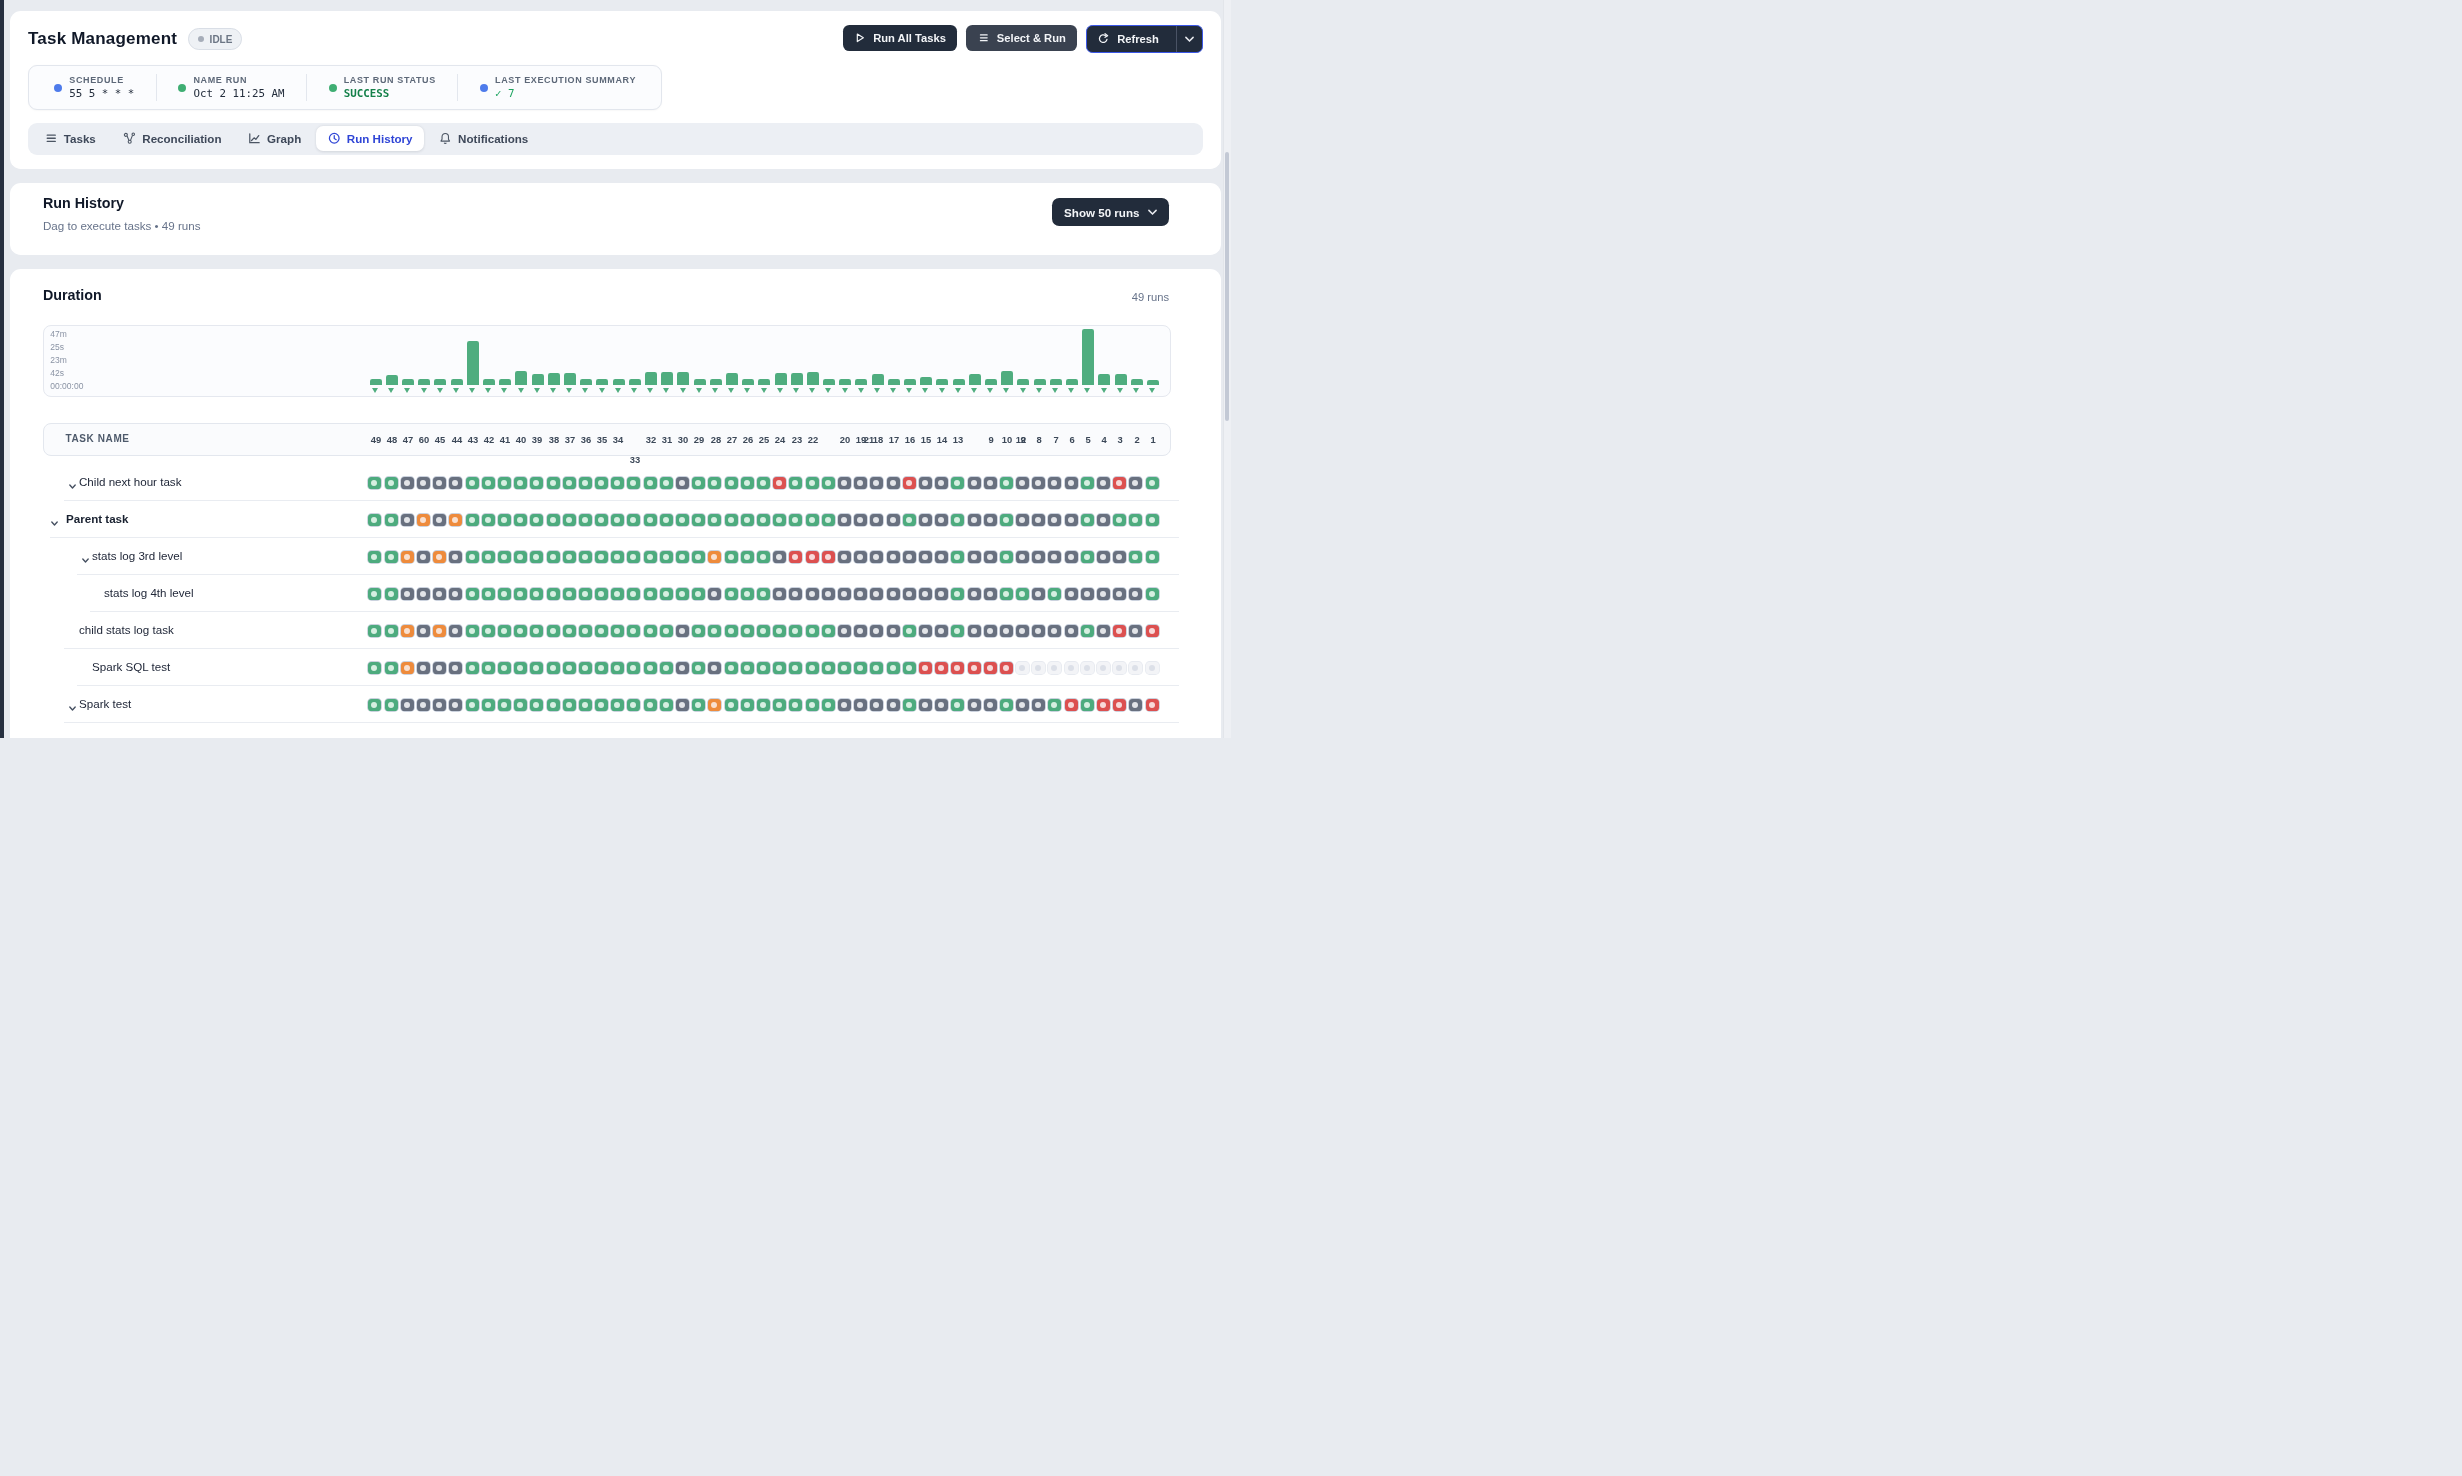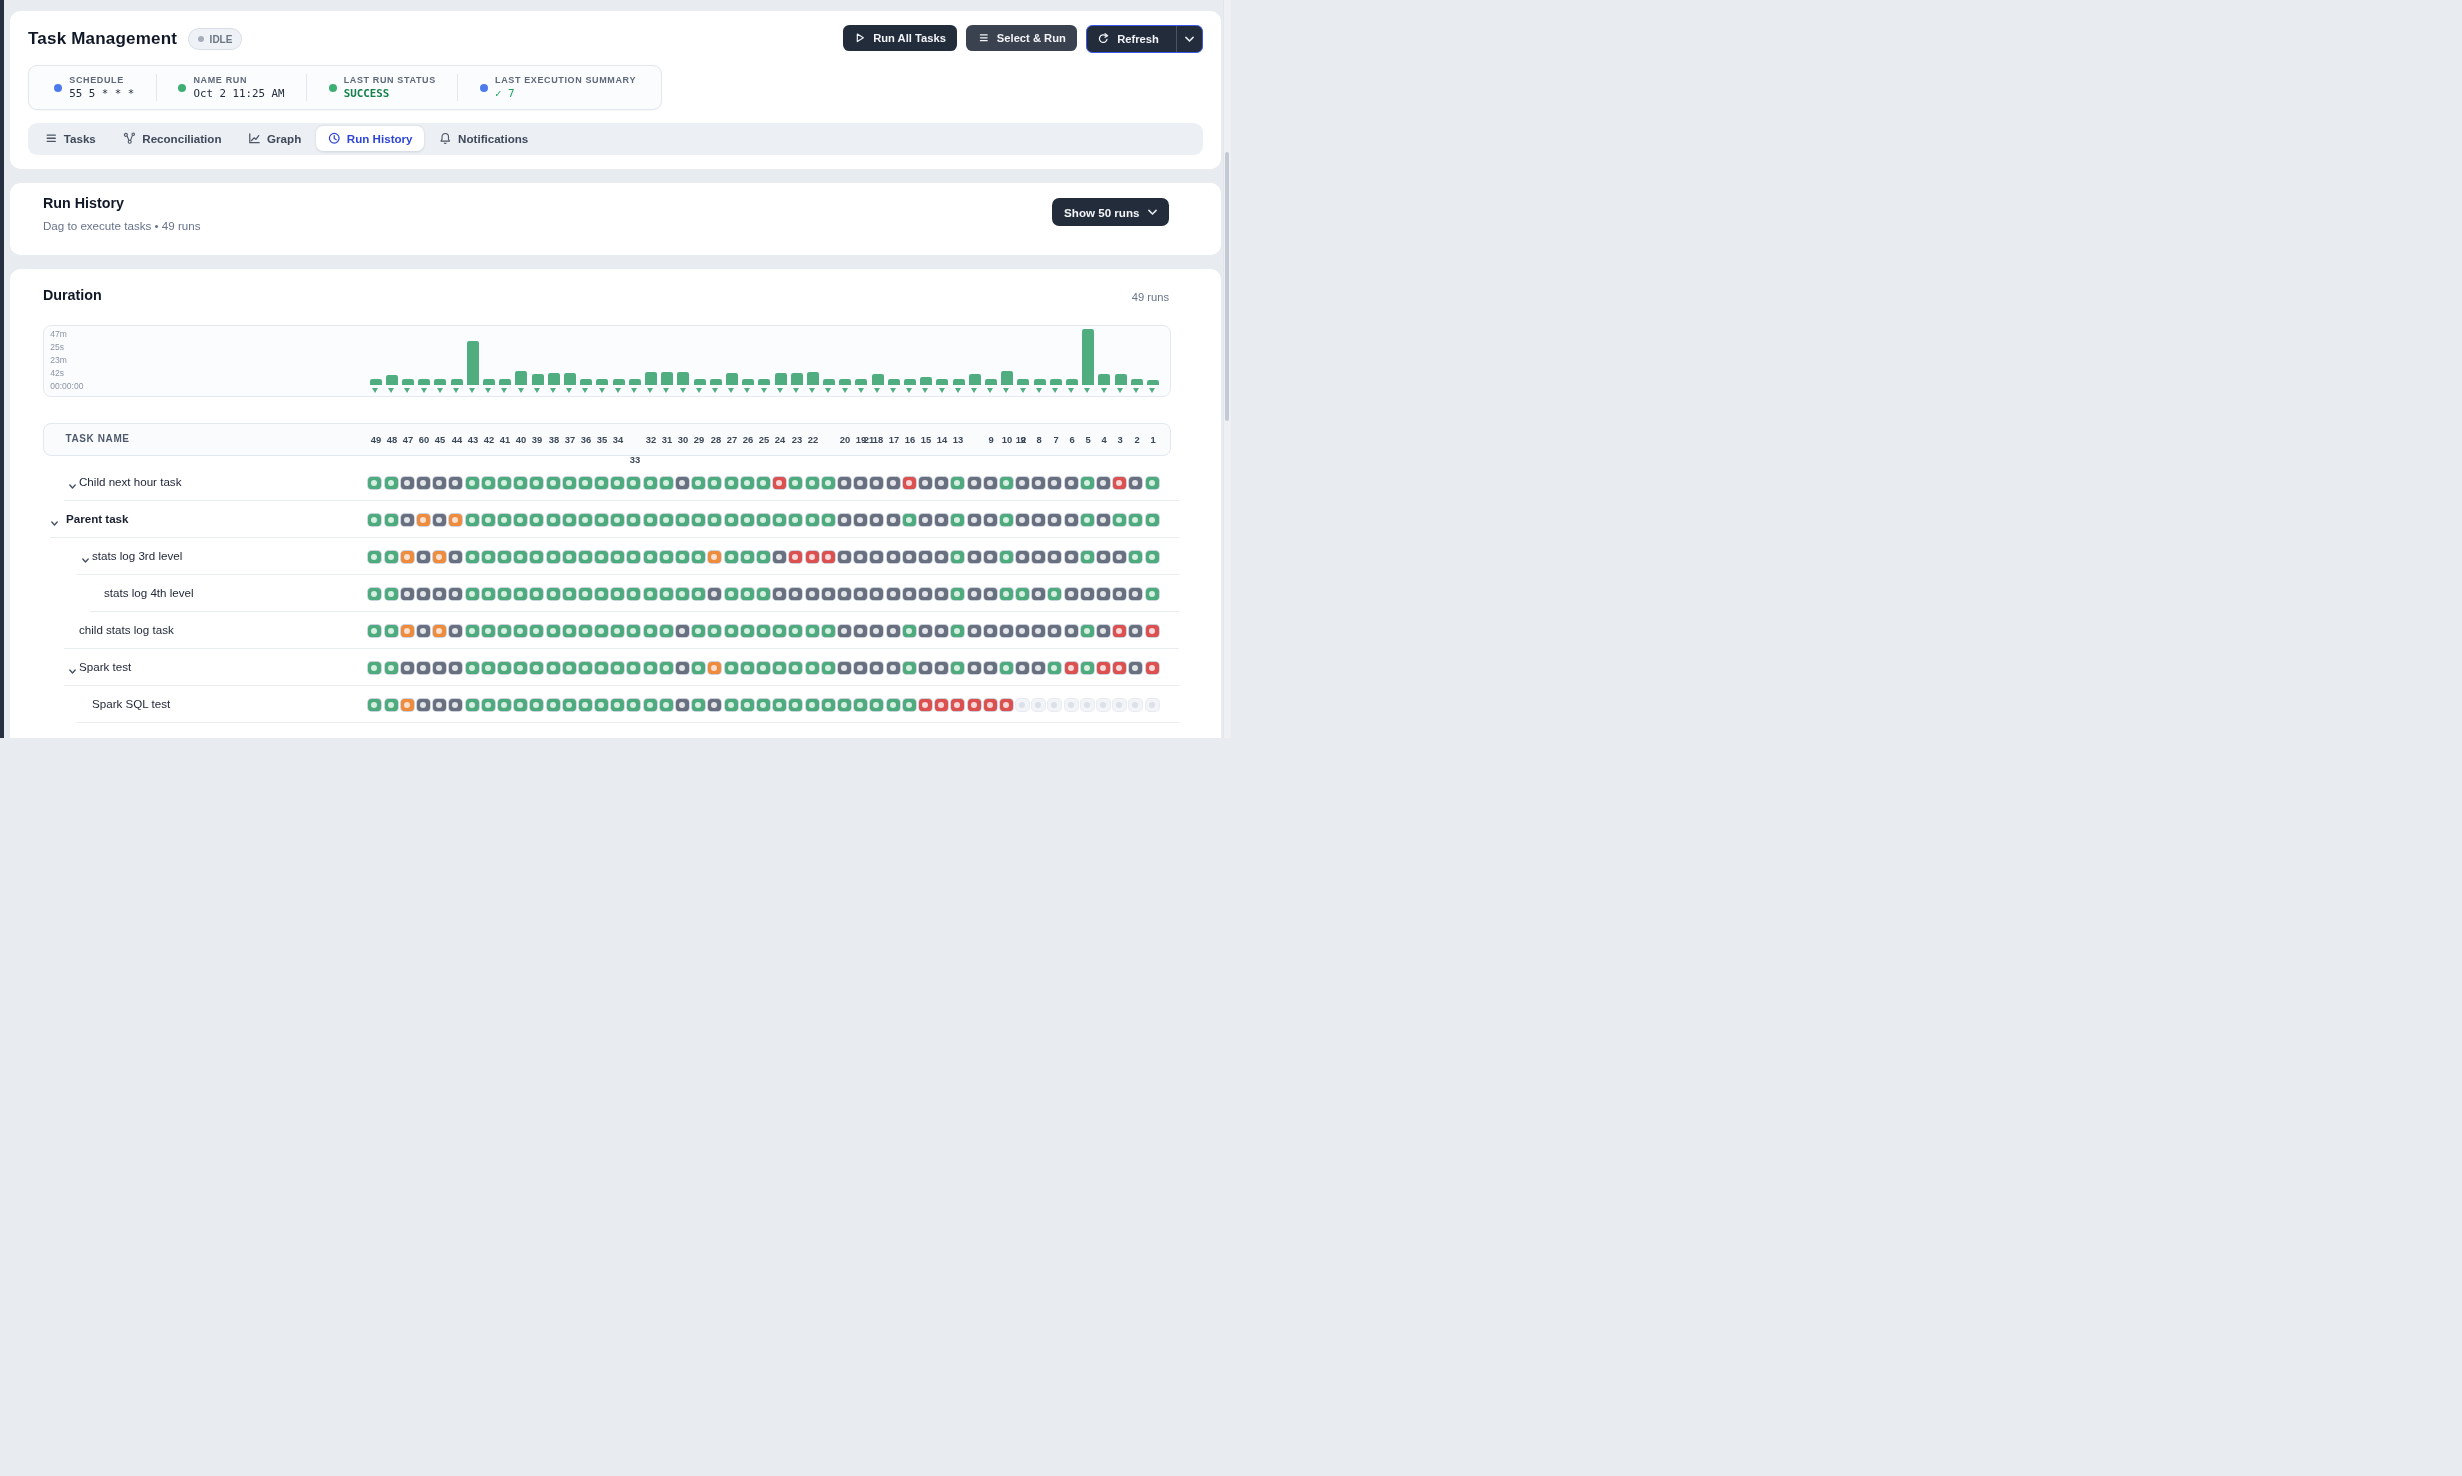--- a/index.html
+++ b/index.html
@@ -1136,20 +1136,171 @@
         </div>
         <div class="cell" style="left: 1119px; background: rgb(104, 112, 127);">
           <div class="cdot" style="background: rgb(226, 228, 232);"></div>
         </div>
         <div class="cell" style="left: 1136px; background: rgb(220, 80, 80);">
           <div class="cdot" style="background: rgb(248, 217, 217);"></div>
         </div>
         <div class="sep" style="left: 54px;"></div>
       </div>
       <div class="trow">
+        <span class="row-label" style="left: 82px;">Spark SQL test</span>
+        <div class="cell" style="left: 358px; background: rgb(77, 171, 126);">
+          <div class="cdot" style="background: rgb(214, 239, 225);"></div>
+        </div>
+        <div class="cell" style="left: 375px; background: rgb(77, 171, 126);">
+          <div class="cdot" style="background: rgb(214, 239, 225);"></div>
+        </div>
+        <div class="cell" style="left: 391px; background: rgb(238, 139, 60);">
+          <div class="cdot" style="background: rgb(249, 224, 208);"></div>
+        </div>
+        <div class="cell" style="left: 407px; background: rgb(104, 112, 127);">
+          <div class="cdot" style="background: rgb(226, 228, 232);"></div>
+        </div>
+        <div class="cell" style="left: 423px; background: rgb(104, 112, 127);">
+          <div class="cdot" style="background: rgb(226, 228, 232);"></div>
+        </div>
+        <div class="cell" style="left: 439px; background: rgb(104, 112, 127);">
+          <div class="cdot" style="background: rgb(226, 228, 232);"></div>
+        </div>
+        <div class="cell" style="left: 456px; background: rgb(77, 171, 126);">
+          <div class="cdot" style="background: rgb(214, 239, 225);"></div>
+        </div>
+        <div class="cell" style="left: 472px; background: rgb(77, 171, 126);">
+          <div class="cdot" style="background: rgb(214, 239, 225);"></div>
+        </div>
+        <div class="cell" style="left: 488px; background: rgb(77, 171, 126);">
+          <div class="cdot" style="background: rgb(214, 239, 225);"></div>
+        </div>
+        <div class="cell" style="left: 504px; background: rgb(77, 171, 126);">
+          <div class="cdot" style="background: rgb(214, 239, 225);"></div>
+        </div>
+        <div class="cell" style="left: 520px; background: rgb(77, 171, 126);">
+          <div class="cdot" style="background: rgb(214, 239, 225);"></div>
+        </div>
+        <div class="cell" style="left: 537px; background: rgb(77, 171, 126);">
+          <div class="cdot" style="background: rgb(214, 239, 225);"></div>
+        </div>
+        <div class="cell" style="left: 553px; background: rgb(77, 171, 126);">
+          <div class="cdot" style="background: rgb(214, 239, 225);"></div>
+        </div>
+        <div class="cell" style="left: 569px; background: rgb(77, 171, 126);">
+          <div class="cdot" style="background: rgb(214, 239, 225);"></div>
+        </div>
+        <div class="cell" style="left: 585px; background: rgb(77, 171, 126);">
+          <div class="cdot" style="background: rgb(214, 239, 225);"></div>
+        </div>
+        <div class="cell" style="left: 601px; background: rgb(77, 171, 126);">
+          <div class="cdot" style="background: rgb(214, 239, 225);"></div>
+        </div>
+        <div class="cell" style="left: 617px; background: rgb(77, 171, 126);">
+          <div class="cdot" style="background: rgb(214, 239, 225);"></div>
+        </div>
+        <div class="cell" style="left: 634px; background: rgb(77, 171, 126);">
+          <div class="cdot" style="background: rgb(214, 239, 225);"></div>
+        </div>
+        <div class="cell" style="left: 650px; background: rgb(77, 171, 126);">
+          <div class="cdot" style="background: rgb(214, 239, 225);"></div>
+        </div>
+        <div class="cell" style="left: 666px; background: rgb(104, 112, 127);">
+          <div class="cdot" style="background: rgb(226, 228, 232);"></div>
+        </div>
+        <div class="cell" style="left: 682px; background: rgb(77, 171, 126);">
+          <div class="cdot" style="background: rgb(214, 239, 225);"></div>
+        </div>
+        <div class="cell" style="left: 698px; background: rgb(104, 112, 127);">
+          <div class="cdot" style="background: rgb(226, 228, 232);"></div>
+        </div>
+        <div class="cell" style="left: 715px; background: rgb(77, 171, 126);">
+          <div class="cdot" style="background: rgb(214, 239, 225);"></div>
+        </div>
+        <div class="cell" style="left: 731px; background: rgb(77, 171, 126);">
+          <div class="cdot" style="background: rgb(214, 239, 225);"></div>
+        </div>
+        <div class="cell" style="left: 747px; background: rgb(77, 171, 126);">
+          <div class="cdot" style="background: rgb(214, 239, 225);"></div>
+        </div>
+        <div class="cell" style="left: 763px; background: rgb(77, 171, 126);">
+          <div class="cdot" style="background: rgb(214, 239, 225);"></div>
+        </div>
+        <div class="cell" style="left: 779px; background: rgb(77, 171, 126);">
+          <div class="cdot" style="background: rgb(214, 239, 225);"></div>
+        </div>
+        <div class="cell" style="left: 796px; background: rgb(77, 171, 126);">
+          <div class="cdot" style="background: rgb(214, 239, 225);"></div>
+        </div>
+        <div class="cell" style="left: 812px; background: rgb(77, 171, 126);">
+          <div class="cdot" style="background: rgb(214, 239, 225);"></div>
+        </div>
+        <div class="cell" style="left: 828px; background: rgb(77, 171, 126);">
+          <div class="cdot" style="background: rgb(214, 239, 225);"></div>
+        </div>
+        <div class="cell" style="left: 844px; background: rgb(77, 171, 126);">
+          <div class="cdot" style="background: rgb(214, 239, 225);"></div>
+        </div>
+        <div class="cell" style="left: 860px; background: rgb(77, 171, 126);">
+          <div class="cdot" style="background: rgb(214, 239, 225);"></div>
+        </div>
+        <div class="cell" style="left: 877px; background: rgb(77, 171, 126);">
+          <div class="cdot" style="background: rgb(214, 239, 225);"></div>
+        </div>
+        <div class="cell" style="left: 893px; background: rgb(77, 171, 126);">
+          <div class="cdot" style="background: rgb(214, 239, 225);"></div>
+        </div>
+        <div class="cell" style="left: 909px; background: rgb(220, 80, 80);">
+          <div class="cdot" style="background: rgb(248, 217, 217);"></div>
+        </div>
+        <div class="cell" style="left: 925px; background: rgb(220, 80, 80);">
+          <div class="cdot" style="background: rgb(248, 217, 217);"></div>
+        </div>
+        <div class="cell" style="left: 941px; background: rgb(220, 80, 80);">
+          <div class="cdot" style="background: rgb(248, 217, 217);"></div>
+        </div>
+        <div class="cell" style="left: 958px; background: rgb(220, 80, 80);">
+          <div class="cdot" style="background: rgb(248, 217, 217);"></div>
+        </div>
+        <div class="cell" style="left: 974px; background: rgb(220, 80, 80);">
+          <div class="cdot" style="background: rgb(248, 217, 217);"></div>
+        </div>
+        <div class="cell" style="left: 990px; background: rgb(220, 80, 80);">
+          <div class="cdot" style="background: rgb(248, 217, 217);"></div>
+        </div>
+        <div class="cell empty" style="left: 1006px; background: rgb(243, 244, 247);">
+          <div class="cdot" style="background: rgb(220, 224, 232);"></div>
+        </div>
+        <div class="cell empty" style="left: 1022px; background: rgb(243, 244, 247);">
+          <div class="cdot" style="background: rgb(220, 224, 232);"></div>
+        </div>
+        <div class="cell empty" style="left: 1038px; background: rgb(243, 244, 247);">
+          <div class="cdot" style="background: rgb(220, 224, 232);"></div>
+        </div>
+        <div class="cell empty" style="left: 1055px; background: rgb(243, 244, 247);">
+          <div class="cdot" style="background: rgb(220, 224, 232);"></div>
+        </div>
+        <div class="cell empty" style="left: 1071px; background: rgb(243, 244, 247);">
+          <div class="cdot" style="background: rgb(220, 224, 232);"></div>
+        </div>
+        <div class="cell empty" style="left: 1087px; background: rgb(243, 244, 247);">
+          <div class="cdot" style="background: rgb(220, 224, 232);"></div>
+        </div>
+        <div class="cell empty" style="left: 1103px; background: rgb(243, 244, 247);">
+          <div class="cdot" style="background: rgb(220, 224, 232);"></div>
+        </div>
+        <div class="cell empty" style="left: 1119px; background: rgb(243, 244, 247);">
+          <div class="cdot" style="background: rgb(220, 224, 232);"></div>
+        </div>
+        <div class="cell empty" style="left: 1136px; background: rgb(243, 244, 247);">
+          <div class="cdot" style="background: rgb(220, 224, 232);"></div>
+        </div>
+        <div class="sep" style="left: 67px;"></div>
+      </div>
+      <div class="trow">
         <span class="row-chev" style="left: 58px;"><svg width="9" height="9" viewBox="0 0 10 10">
             <path d="M2 3.4 L5 6.6 L8 3.4" stroke="#454f60" stroke-width="1.5" fill="none" stroke-linecap="round" stroke-linejoin="round"></path>
           </svg></span>
         <span class="row-label" style="left: 69px;">Spark test</span>
         <div class="cell" style="left: 358px; background: rgb(77, 171, 126);">
           <div class="cdot" style="background: rgb(214, 239, 225);"></div>
         </div>
         <div class="cell" style="left: 375px; background: rgb(77, 171, 126);">
           <div class="cdot" style="background: rgb(214, 239, 225);"></div>
         </div>
@@ -1288,171 +1439,20 @@
         <div class="cell" style="left: 1103px; background: rgb(220, 80, 80);">
           <div class="cdot" style="background: rgb(248, 217, 217);"></div>
         </div>
         <div class="cell" style="left: 1119px; background: rgb(104, 112, 127);">
           <div class="cdot" style="background: rgb(226, 228, 232);"></div>
         </div>
         <div class="cell" style="left: 1136px; background: rgb(220, 80, 80);">
           <div class="cdot" style="background: rgb(248, 217, 217);"></div>
         </div>
         <div class="sep" style="left: 54px;"></div>
-      </div>
-      <div class="trow">
-        <span class="row-label" style="left: 82px;">Spark SQL test</span>
-        <div class="cell" style="left: 358px; background: rgb(77, 171, 126);">
-          <div class="cdot" style="background: rgb(214, 239, 225);"></div>
-        </div>
-        <div class="cell" style="left: 375px; background: rgb(77, 171, 126);">
-          <div class="cdot" style="background: rgb(214, 239, 225);"></div>
-        </div>
-        <div class="cell" style="left: 391px; background: rgb(238, 139, 60);">
-          <div class="cdot" style="background: rgb(249, 224, 208);"></div>
-        </div>
-        <div class="cell" style="left: 407px; background: rgb(104, 112, 127);">
-          <div class="cdot" style="background: rgb(226, 228, 232);"></div>
-        </div>
-        <div class="cell" style="left: 423px; background: rgb(104, 112, 127);">
-          <div class="cdot" style="background: rgb(226, 228, 232);"></div>
-        </div>
-        <div class="cell" style="left: 439px; background: rgb(104, 112, 127);">
-          <div class="cdot" style="background: rgb(226, 228, 232);"></div>
-        </div>
-        <div class="cell" style="left: 456px; background: rgb(77, 171, 126);">
-          <div class="cdot" style="background: rgb(214, 239, 225);"></div>
-        </div>
-        <div class="cell" style="left: 472px; background: rgb(77, 171, 126);">
-          <div class="cdot" style="background: rgb(214, 239, 225);"></div>
-        </div>
-        <div class="cell" style="left: 488px; background: rgb(77, 171, 126);">
-          <div class="cdot" style="background: rgb(214, 239, 225);"></div>
-        </div>
-        <div class="cell" style="left: 504px; background: rgb(77, 171, 126);">
-          <div class="cdot" style="background: rgb(214, 239, 225);"></div>
-        </div>
-        <div class="cell" style="left: 520px; background: rgb(77, 171, 126);">
-          <div class="cdot" style="background: rgb(214, 239, 225);"></div>
-        </div>
-        <div class="cell" style="left: 537px; background: rgb(77, 171, 126);">
-          <div class="cdot" style="background: rgb(214, 239, 225);"></div>
-        </div>
-        <div class="cell" style="left: 553px; background: rgb(77, 171, 126);">
-          <div class="cdot" style="background: rgb(214, 239, 225);"></div>
-        </div>
-        <div class="cell" style="left: 569px; background: rgb(77, 171, 126);">
-          <div class="cdot" style="background: rgb(214, 239, 225);"></div>
-        </div>
-        <div class="cell" style="left: 585px; background: rgb(77, 171, 126);">
-          <div class="cdot" style="background: rgb(214, 239, 225);"></div>
-        </div>
-        <div class="cell" style="left: 601px; background: rgb(77, 171, 126);">
-          <div class="cdot" style="background: rgb(214, 239, 225);"></div>
-        </div>
-        <div class="cell" style="left: 617px; background: rgb(77, 171, 126);">
-          <div class="cdot" style="background: rgb(214, 239, 225);"></div>
-        </div>
-        <div class="cell" style="left: 634px; background: rgb(77, 171, 126);">
-          <div class="cdot" style="background: rgb(214, 239, 225);"></div>
-        </div>
-        <div class="cell" style="left: 650px; background: rgb(77, 171, 126);">
-          <div class="cdot" style="background: rgb(214, 239, 225);"></div>
-        </div>
-        <div class="cell" style="left: 666px; background: rgb(104, 112, 127);">
-          <div class="cdot" style="background: rgb(226, 228, 232);"></div>
-        </div>
-        <div class="cell" style="left: 682px; background: rgb(77, 171, 126);">
-          <div class="cdot" style="background: rgb(214, 239, 225);"></div>
-        </div>
-        <div class="cell" style="left: 698px; background: rgb(104, 112, 127);">
-          <div class="cdot" style="background: rgb(226, 228, 232);"></div>
-        </div>
-        <div class="cell" style="left: 715px; background: rgb(77, 171, 126);">
-          <div class="cdot" style="background: rgb(214, 239, 225);"></div>
-        </div>
-        <div class="cell" style="left: 731px; background: rgb(77, 171, 126);">
-          <div class="cdot" style="background: rgb(214, 239, 225);"></div>
-        </div>
-        <div class="cell" style="left: 747px; background: rgb(77, 171, 126);">
-          <div class="cdot" style="background: rgb(214, 239, 225);"></div>
-        </div>
-        <div class="cell" style="left: 763px; background: rgb(77, 171, 126);">
-          <div class="cdot" style="background: rgb(214, 239, 225);"></div>
-        </div>
-        <div class="cell" style="left: 779px; background: rgb(77, 171, 126);">
-          <div class="cdot" style="background: rgb(214, 239, 225);"></div>
-        </div>
-        <div class="cell" style="left: 796px; background: rgb(77, 171, 126);">
-          <div class="cdot" style="background: rgb(214, 239, 225);"></div>
-        </div>
-        <div class="cell" style="left: 812px; background: rgb(77, 171, 126);">
-          <div class="cdot" style="background: rgb(214, 239, 225);"></div>
-        </div>
-        <div class="cell" style="left: 828px; background: rgb(77, 171, 126);">
-          <div class="cdot" style="background: rgb(214, 239, 225);"></div>
-        </div>
-        <div class="cell" style="left: 844px; background: rgb(77, 171, 126);">
-          <div class="cdot" style="background: rgb(214, 239, 225);"></div>
-        </div>
-        <div class="cell" style="left: 860px; background: rgb(77, 171, 126);">
-          <div class="cdot" style="background: rgb(214, 239, 225);"></div>
-        </div>
-        <div class="cell" style="left: 877px; background: rgb(77, 171, 126);">
-          <div class="cdot" style="background: rgb(214, 239, 225);"></div>
-        </div>
-        <div class="cell" style="left: 893px; background: rgb(77, 171, 126);">
-          <div class="cdot" style="background: rgb(214, 239, 225);"></div>
-        </div>
-        <div class="cell" style="left: 909px; background: rgb(220, 80, 80);">
-          <div class="cdot" style="background: rgb(248, 217, 217);"></div>
-        </div>
-        <div class="cell" style="left: 925px; background: rgb(220, 80, 80);">
-          <div class="cdot" style="background: rgb(248, 217, 217);"></div>
-        </div>
-        <div class="cell" style="left: 941px; background: rgb(220, 80, 80);">
-          <div class="cdot" style="background: rgb(248, 217, 217);"></div>
-        </div>
-        <div class="cell" style="left: 958px; background: rgb(220, 80, 80);">
-          <div class="cdot" style="background: rgb(248, 217, 217);"></div>
-        </div>
-        <div class="cell" style="left: 974px; background: rgb(220, 80, 80);">
-          <div class="cdot" style="background: rgb(248, 217, 217);"></div>
-        </div>
-        <div class="cell" style="left: 990px; background: rgb(220, 80, 80);">
-          <div class="cdot" style="background: rgb(248, 217, 217);"></div>
-        </div>
-        <div class="cell empty" style="left: 1006px; background: rgb(243, 244, 247);">
-          <div class="cdot" style="background: rgb(220, 224, 232);"></div>
-        </div>
-        <div class="cell empty" style="left: 1022px; background: rgb(243, 244, 247);">
-          <div class="cdot" style="background: rgb(220, 224, 232);"></div>
-        </div>
-        <div class="cell empty" style="left: 1038px; background: rgb(243, 244, 247);">
-          <div class="cdot" style="background: rgb(220, 224, 232);"></div>
-        </div>
-        <div class="cell empty" style="left: 1055px; background: rgb(243, 244, 247);">
-          <div class="cdot" style="background: rgb(220, 224, 232);"></div>
-        </div>
-        <div class="cell empty" style="left: 1071px; background: rgb(243, 244, 247);">
-          <div class="cdot" style="background: rgb(220, 224, 232);"></div>
-        </div>
-        <div class="cell empty" style="left: 1087px; background: rgb(243, 244, 247);">
-          <div class="cdot" style="background: rgb(220, 224, 232);"></div>
-        </div>
-        <div class="cell empty" style="left: 1103px; background: rgb(243, 244, 247);">
-          <div class="cdot" style="background: rgb(220, 224, 232);"></div>
-        </div>
-        <div class="cell empty" style="left: 1119px; background: rgb(243, 244, 247);">
-          <div class="cdot" style="background: rgb(220, 224, 232);"></div>
-        </div>
-        <div class="cell empty" style="left: 1136px; background: rgb(243, 244, 247);">
-          <div class="cdot" style="background: rgb(220, 224, 232);"></div>
-        </div>
-        <div class="sep" style="left: 67px;"></div>
       </div>
     </div>
 </div>
 
 <div class="vscroll">
   <div class="vscroll-thumb"></div>
 </div>
 
 
 </body></html>

